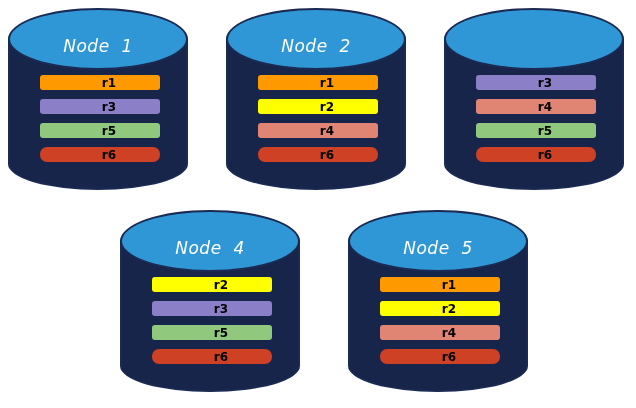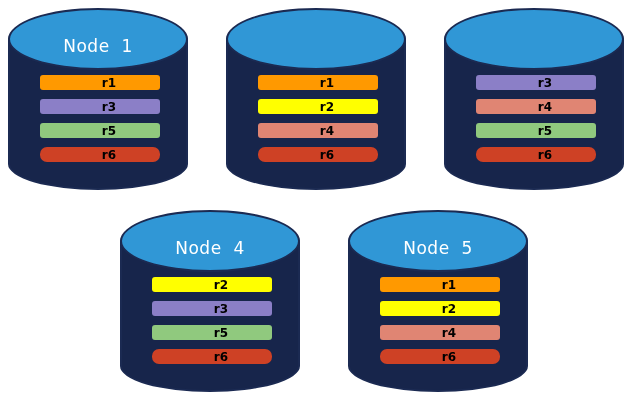--- a/index.html
+++ b/index.html
@@ -62,20 +62,21 @@
     height: 62px;
     display: flex;
     align-items: center;
     justify-content: center;
     color: #ffffff;
     font-size: 17px;
     letter-spacing: 0.5px;
     white-space: pre;
     padding-top: 14px;
     box-sizing: border-box;
+    font-style: italic;
   }
 
   .replicas {
     position: absolute;
     left: 32px;
     top: 67px;
     width: 120px;
   }
 
   .replica {
@@ -111,20 +112,21 @@
     </div>
     <div class="node" style="left: 226px; top: 8px;">
       <div class="cyl-body"></div>
       <div class="replicas">
         <div class="replica" style="background: rgb(255, 153, 0);">r1</div>
         <div class="replica" style="background: rgb(255, 255, 0);">r2</div>
         <div class="replica" style="background: rgb(224, 133, 115);">r4</div>
         <div class="replica" style="background: rgb(206, 65, 37);">r6</div>
       </div>
       <div class="cyl-top"></div>
+      <div class="cyl-label">Node  2</div>
     </div>
     <div class="node" style="left: 444px; top: 8px;">
       <div class="cyl-body"></div>
       <div class="replicas">
         <div class="replica" style="background: rgb(139, 127, 199);">r3</div>
         <div class="replica" style="background: rgb(224, 133, 115);">r4</div>
         <div class="replica" style="background: rgb(144, 201, 126);">r5</div>
         <div class="replica" style="background: rgb(206, 65, 37);">r6</div>
       </div>
       <div class="cyl-top"></div>

